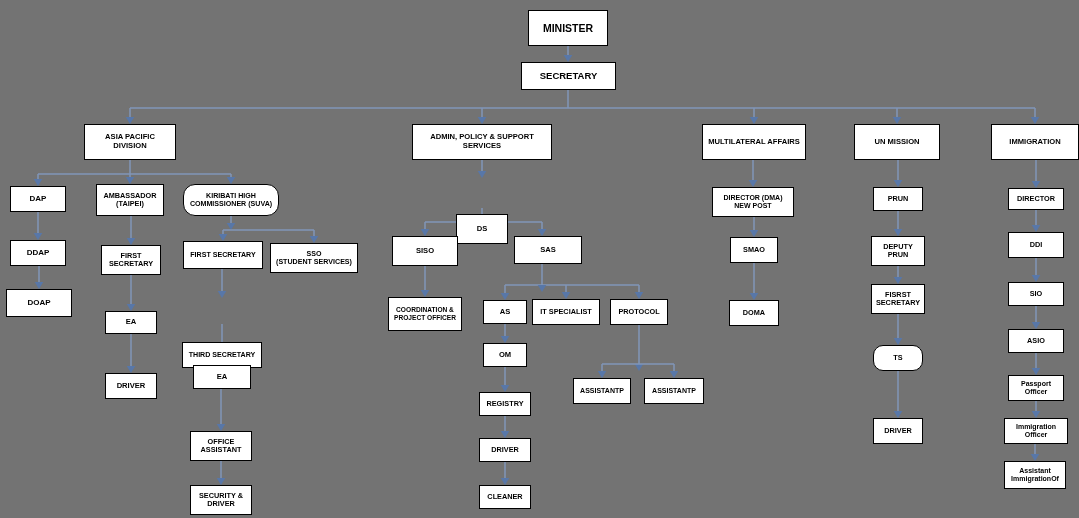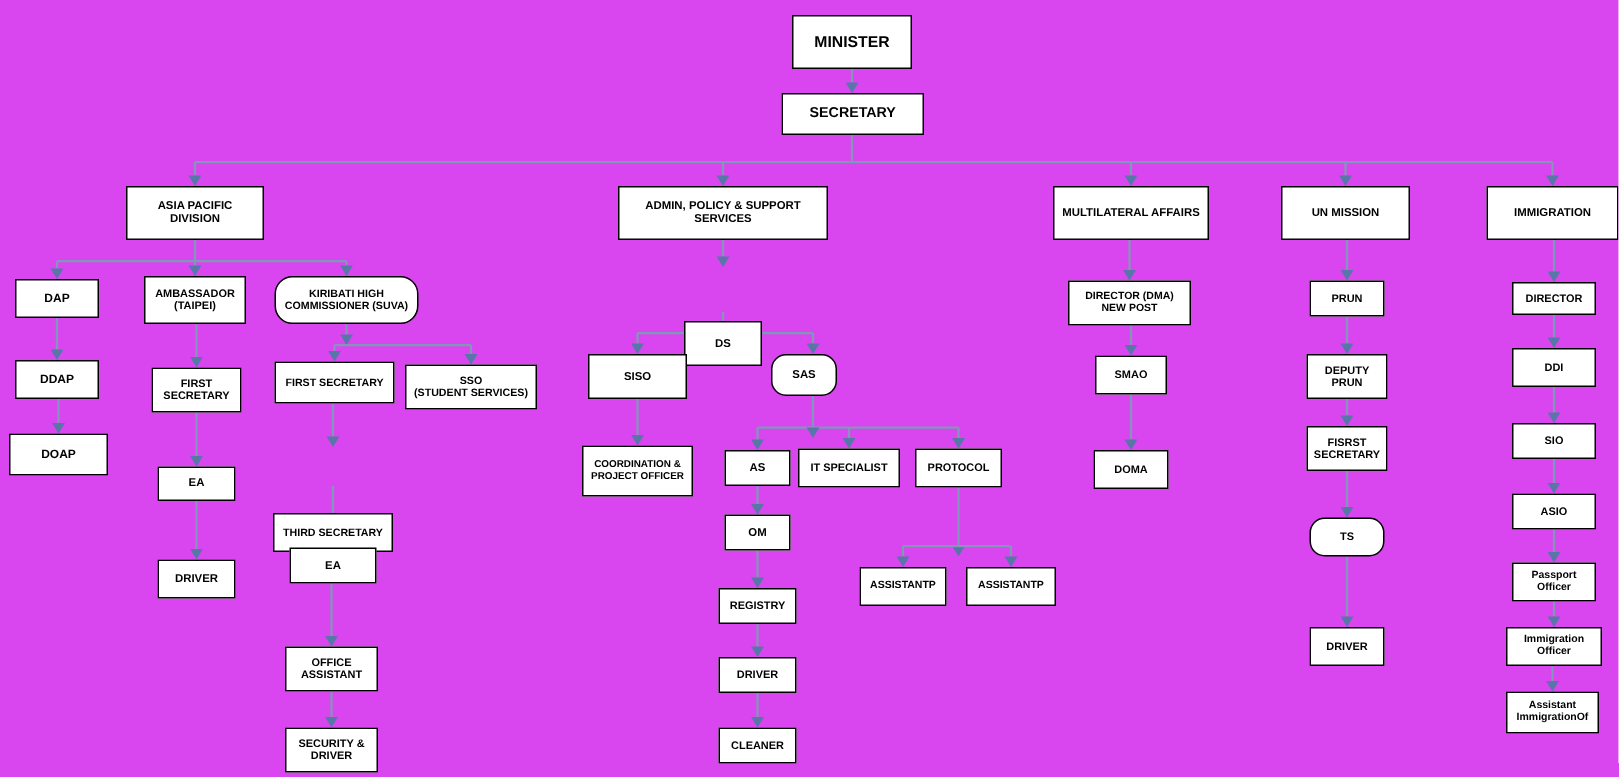--- a/index.html
+++ b/index.html
@@ -5,21 +5,21 @@
 <style>
   html, body {
     margin: 0;
     padding: 0;
     background: #ffffff;
   }
   #chart-root {
     position: relative;
     width: 1079px;
     height: 518px;
-    background: #d946ef;
+    background: #737373;
     font-family: "Liberation Sans", sans-serif;
     overflow: hidden;
     text-decoration: underline;
   }
   .node {
     position: absolute;
     box-sizing: border-box;
     border: 1.4px solid #000000;
     background: #ffffff;
     display: flex;
@@ -186,21 +186,21 @@
       <div class="node" style="left: 182px; top: 298px; width: 80px; height: 26px; font-size: 7.1px; margin-top: 44px;">THIRD SECRETARY</div>
       <div class="node" style="left: 193px; top: 365px; width: 58px; height: 24px; font-size: 7.6px;">EA</div>
       <div class="node" style="left: 190px; top: 431px; width: 62px; height: 30px; font-size: 7.3px;">OFFICE
 ASSISTANT</div>
       <div class="node" style="left: 190px; top: 485px; width: 62px; height: 30px; font-size: 7.3px;">SECURITY &amp;
 DRIVER</div>
       <div class="node" style="left: 456px; top: 178px; width: 52px; height: 30px; font-size: 7.6px; margin-top: 36px;">DS</div>
       <div class="node" style="left: 392px; top: 236px; width: 66px; height: 30px; font-size: 7.6px;">SISO</div>
       <div class="node" style="left: 388px; top: 297px; width: 74px; height: 34px; font-size: 6.6px;">COORDINATION &amp;
 PROJECT OFFICER</div>
-      <div class="node" style="left: 514px; top: 236px; width: 44px; height: 28px; font-size: 7.6px; border-radius: 10px;">SAS</div>
+      <div class="node" style="left: 514px; top: 236px; width: 68px; height: 28px; font-size: 7.6px;">SAS</div>
       <div class="node" style="left: 483px; top: 300px; width: 44px; height: 24px; font-size: 7.6px;">AS</div>
       <div class="node" style="left: 532px; top: 299px; width: 68px; height: 26px; font-size: 7.3px;">IT SPECIALIST</div>
       <div class="node" style="left: 610px; top: 299px; width: 58px; height: 26px; font-size: 7.3px;">PROTOCOL</div>
       <div class="node" style="left: 573px; top: 378px; width: 58px; height: 26px; font-size: 7px;">ASSISTANTP</div>
       <div class="node" style="left: 644px; top: 378px; width: 60px; height: 26px; font-size: 7px;">ASSISTANTP</div>
       <div class="node" style="left: 483px; top: 343px; width: 44px; height: 24px; font-size: 7.6px;">OM</div>
       <div class="node" style="left: 479px; top: 392px; width: 52px; height: 24px; font-size: 7.3px;">REGISTRY</div>
       <div class="node" style="left: 479px; top: 438px; width: 52px; height: 24px; font-size: 7.3px;">DRIVER</div>
       <div class="node" style="left: 479px; top: 485px; width: 52px; height: 24px; font-size: 7.3px;">CLEANER</div>
       <div class="node" style="left: 712px; top: 187px; width: 82px; height: 30px; font-size: 7px;">DIRECTOR (DMA)

